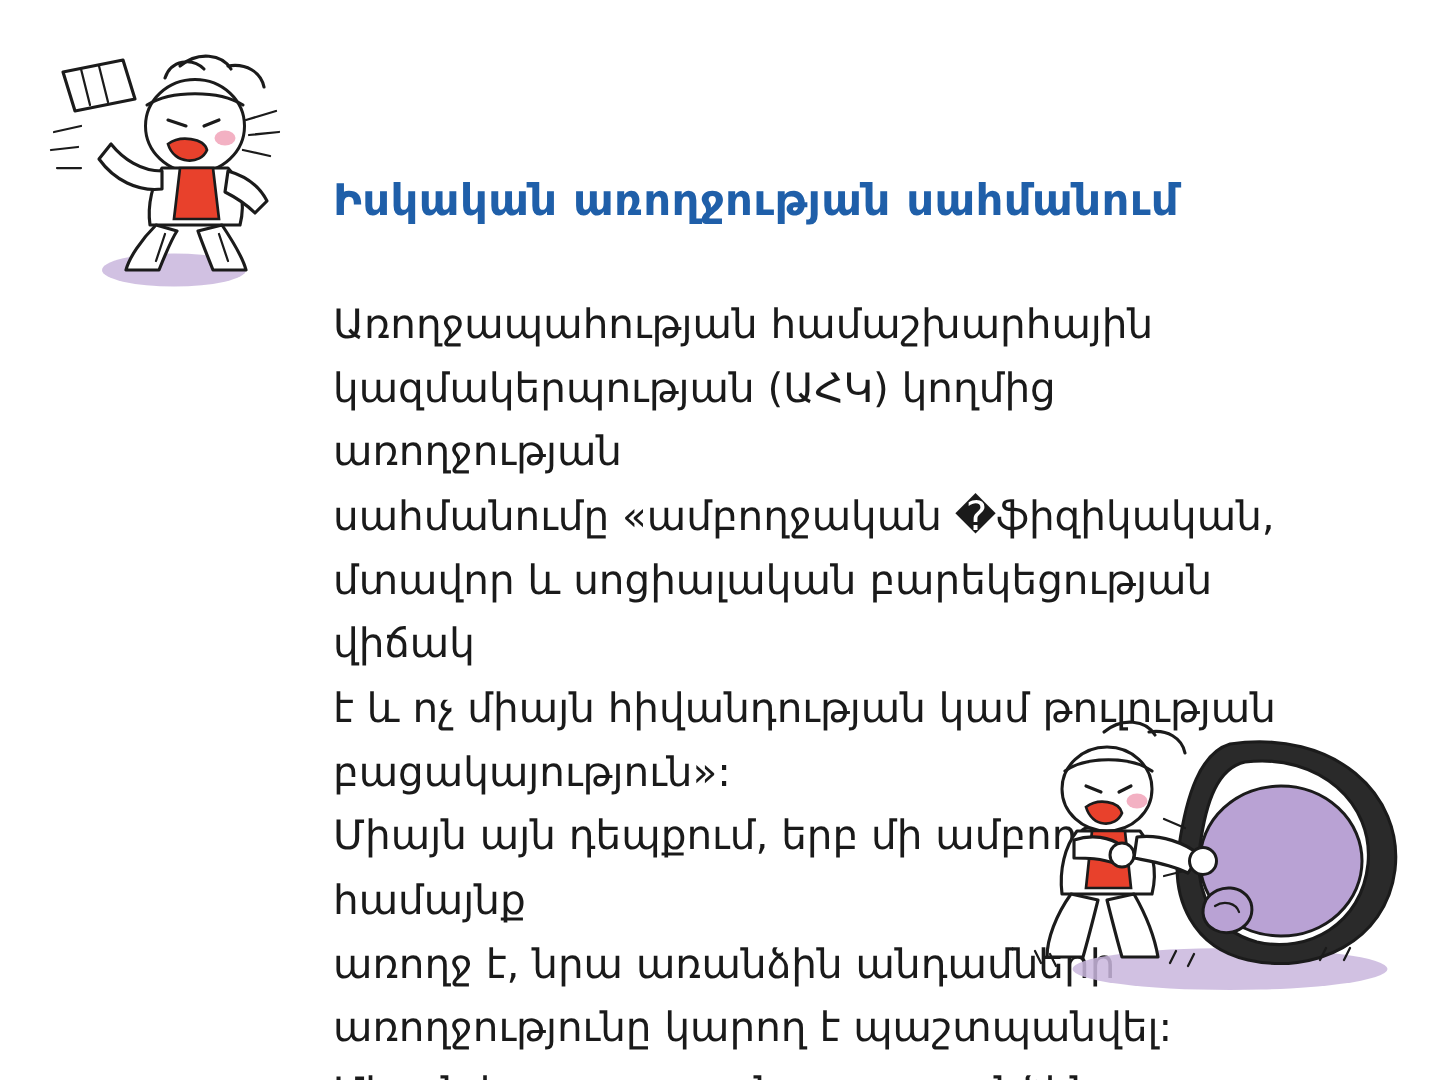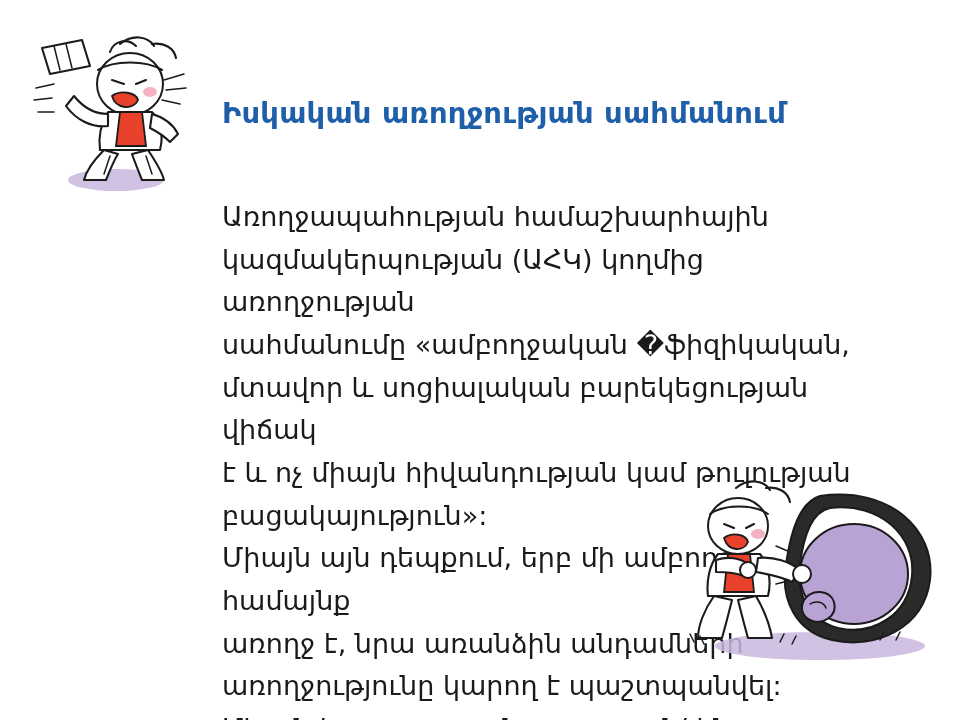--- a/index.html
+++ b/index.html
@@ -16,21 +16,21 @@
   }
   .slide {
     position: relative;
     width: 960px;
     height: 720px;
     background: #ffffff;
   }
   .slide-title {
     position: absolute;
     left: 222px;
-    top: 96px;
+    top: 116px;
     width: 700px;
     font-size: 29px;
     font-weight: bold;
     color: #1F5FA9;
     letter-spacing: 0.2px;
     line-height: 1.2;
   }
   .slide-body {
     position: absolute;
     left: 222px;

